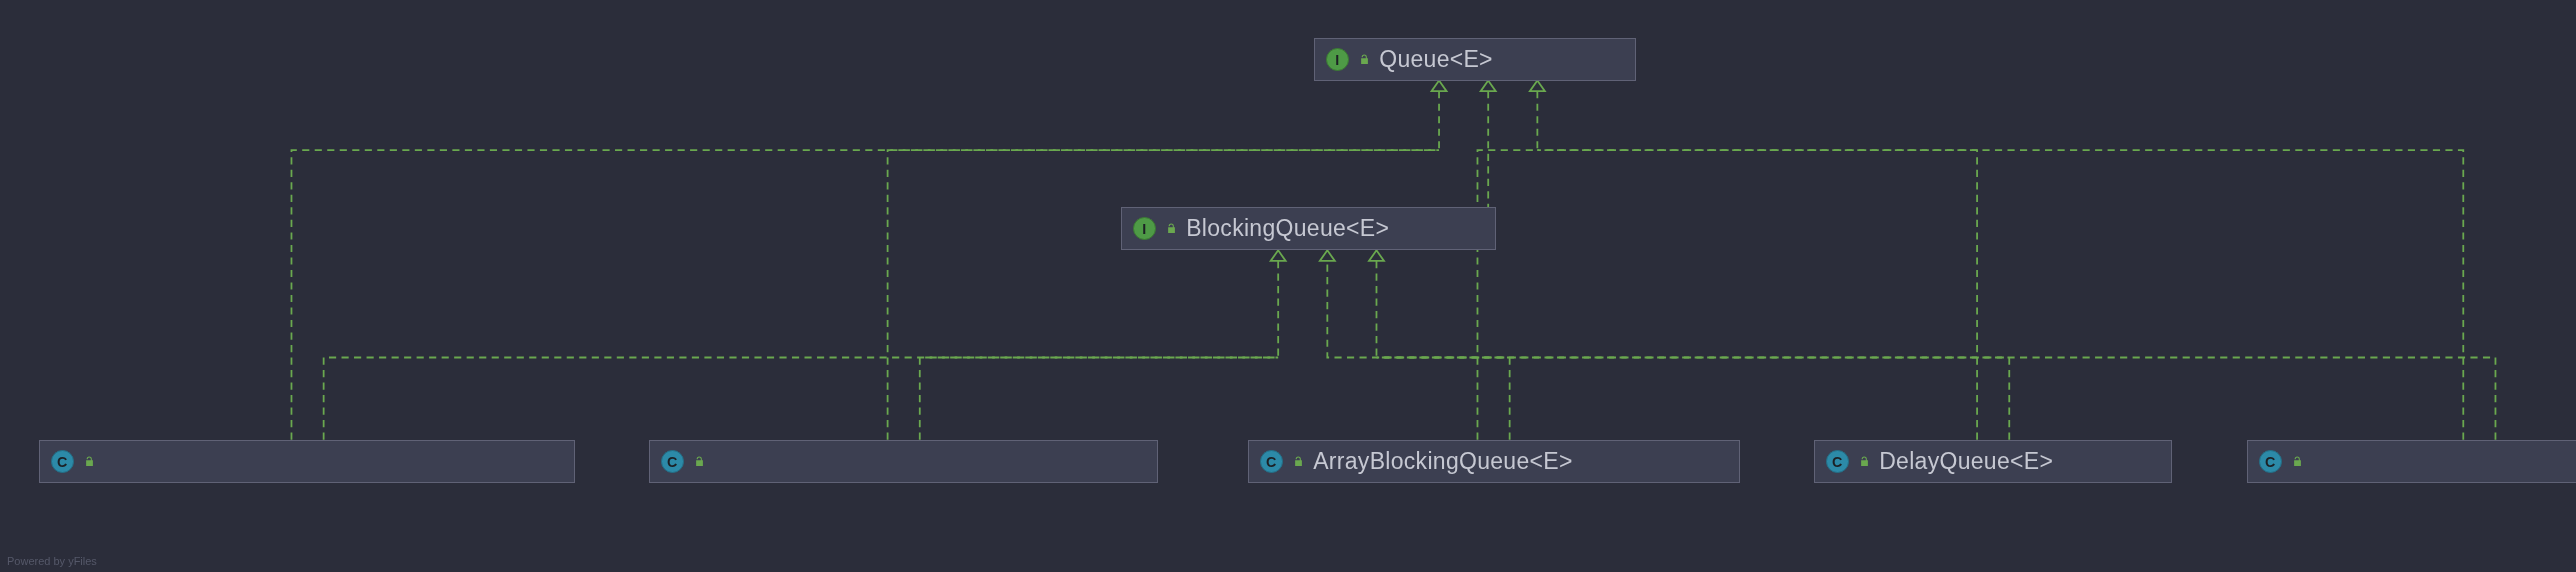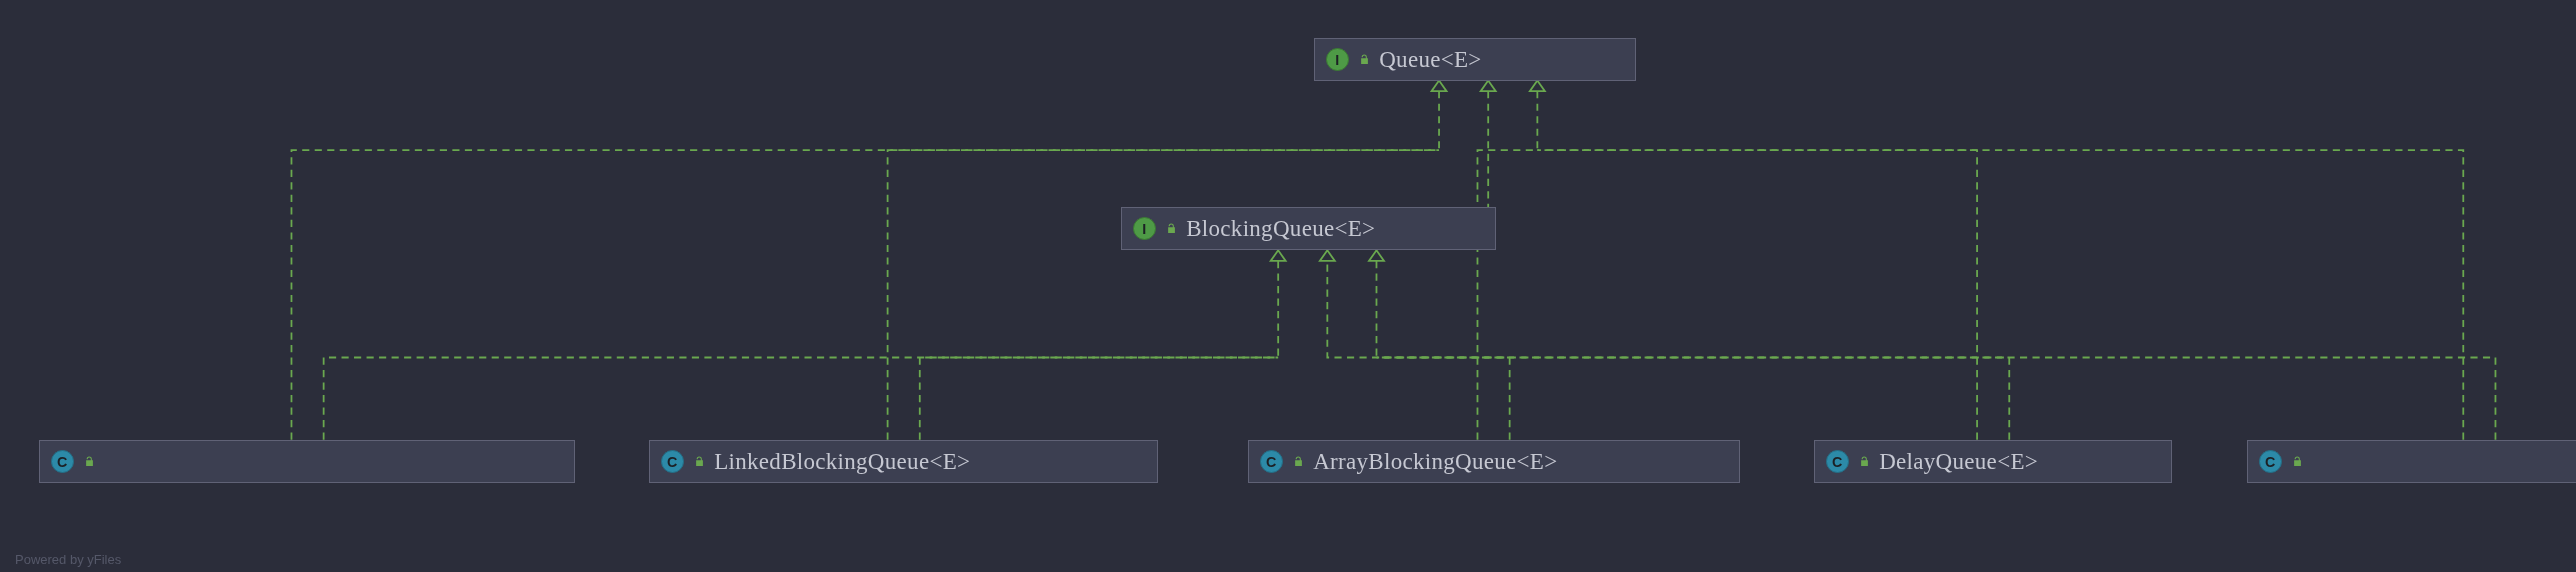--- a/index.html
+++ b/index.html
@@ -49,35 +49,34 @@
       width: 12.5px;
       height: 12.5px;
       flex-shrink: 0;
     }
     .lock svg { display:block; }
     .label {
       color: #c6c8d2;
       font-size: 23px;
       white-space: nowrap;
       letter-spacing: 0.3px;
-      font-family: Liberation Serif, serif;
     }
     svg.connectors {
       position: absolute;
       left: 0;
       top: 0;
       width: 2576px;
       height: 572px;
       pointer-events: none;
     }
     .watermark {
       position: absolute;
-      left: 15px;
+      left: 7px;
       bottom: 5.4px;
-      font-size: 13px;
+      font-size: 11px;
       color: #555869;
     }
   </style>
 </head>
 <body>
 
 <svg class="connectors" viewBox="0 0 2882 640" width="2576" height="572">
     <polygon points="1665,90 1656.6,102 1673.4,102" fill="#2b2d3a" stroke="#6aa84f" stroke-width="2"></polygon>
     <path d="M 1665 102 L 1665 232" fill="none" stroke="#6aa84f" stroke-width="2" stroke-dasharray="8 6"></path>
     <polygon points="1610,90 1601.6,102 1618.4,102" fill="#2b2d3a" stroke="#6aa84f" stroke-width="2"></polygon>
@@ -128,21 +127,20 @@
         </svg>
       </span>
     </div>
     <div class="node" style="left: 649px; top: 440px; width: 509px;">
       <span class="badge class">C</span>
       <span class="lock">
         <svg viewBox="0 0 24 24" width="12.5" height="12.5">
           <path fill="#6aa84f" d="M17 10V8a5 5 0 0 0-10 0H9a3 3 0 0 1 6 0v2H6v11h13V10h-2z"></path>
         </svg>
       </span>
-      <span class="label">LinkedBlockingQueue&lt;E&gt;</span>
     </div>
     <div class="node" style="left: 1248px; top: 440px; width: 492px;">
       <span class="badge class">C</span>
       <span class="lock">
         <svg viewBox="0 0 24 24" width="12.5" height="12.5">
           <path fill="#6aa84f" d="M17 10V8a5 5 0 0 0-10 0H9a3 3 0 0 1 6 0v2H6v11h13V10h-2z"></path>
         </svg>
       </span>
       <span class="label">ArrayBlockingQueue&lt;E&gt;</span>
     </div>

